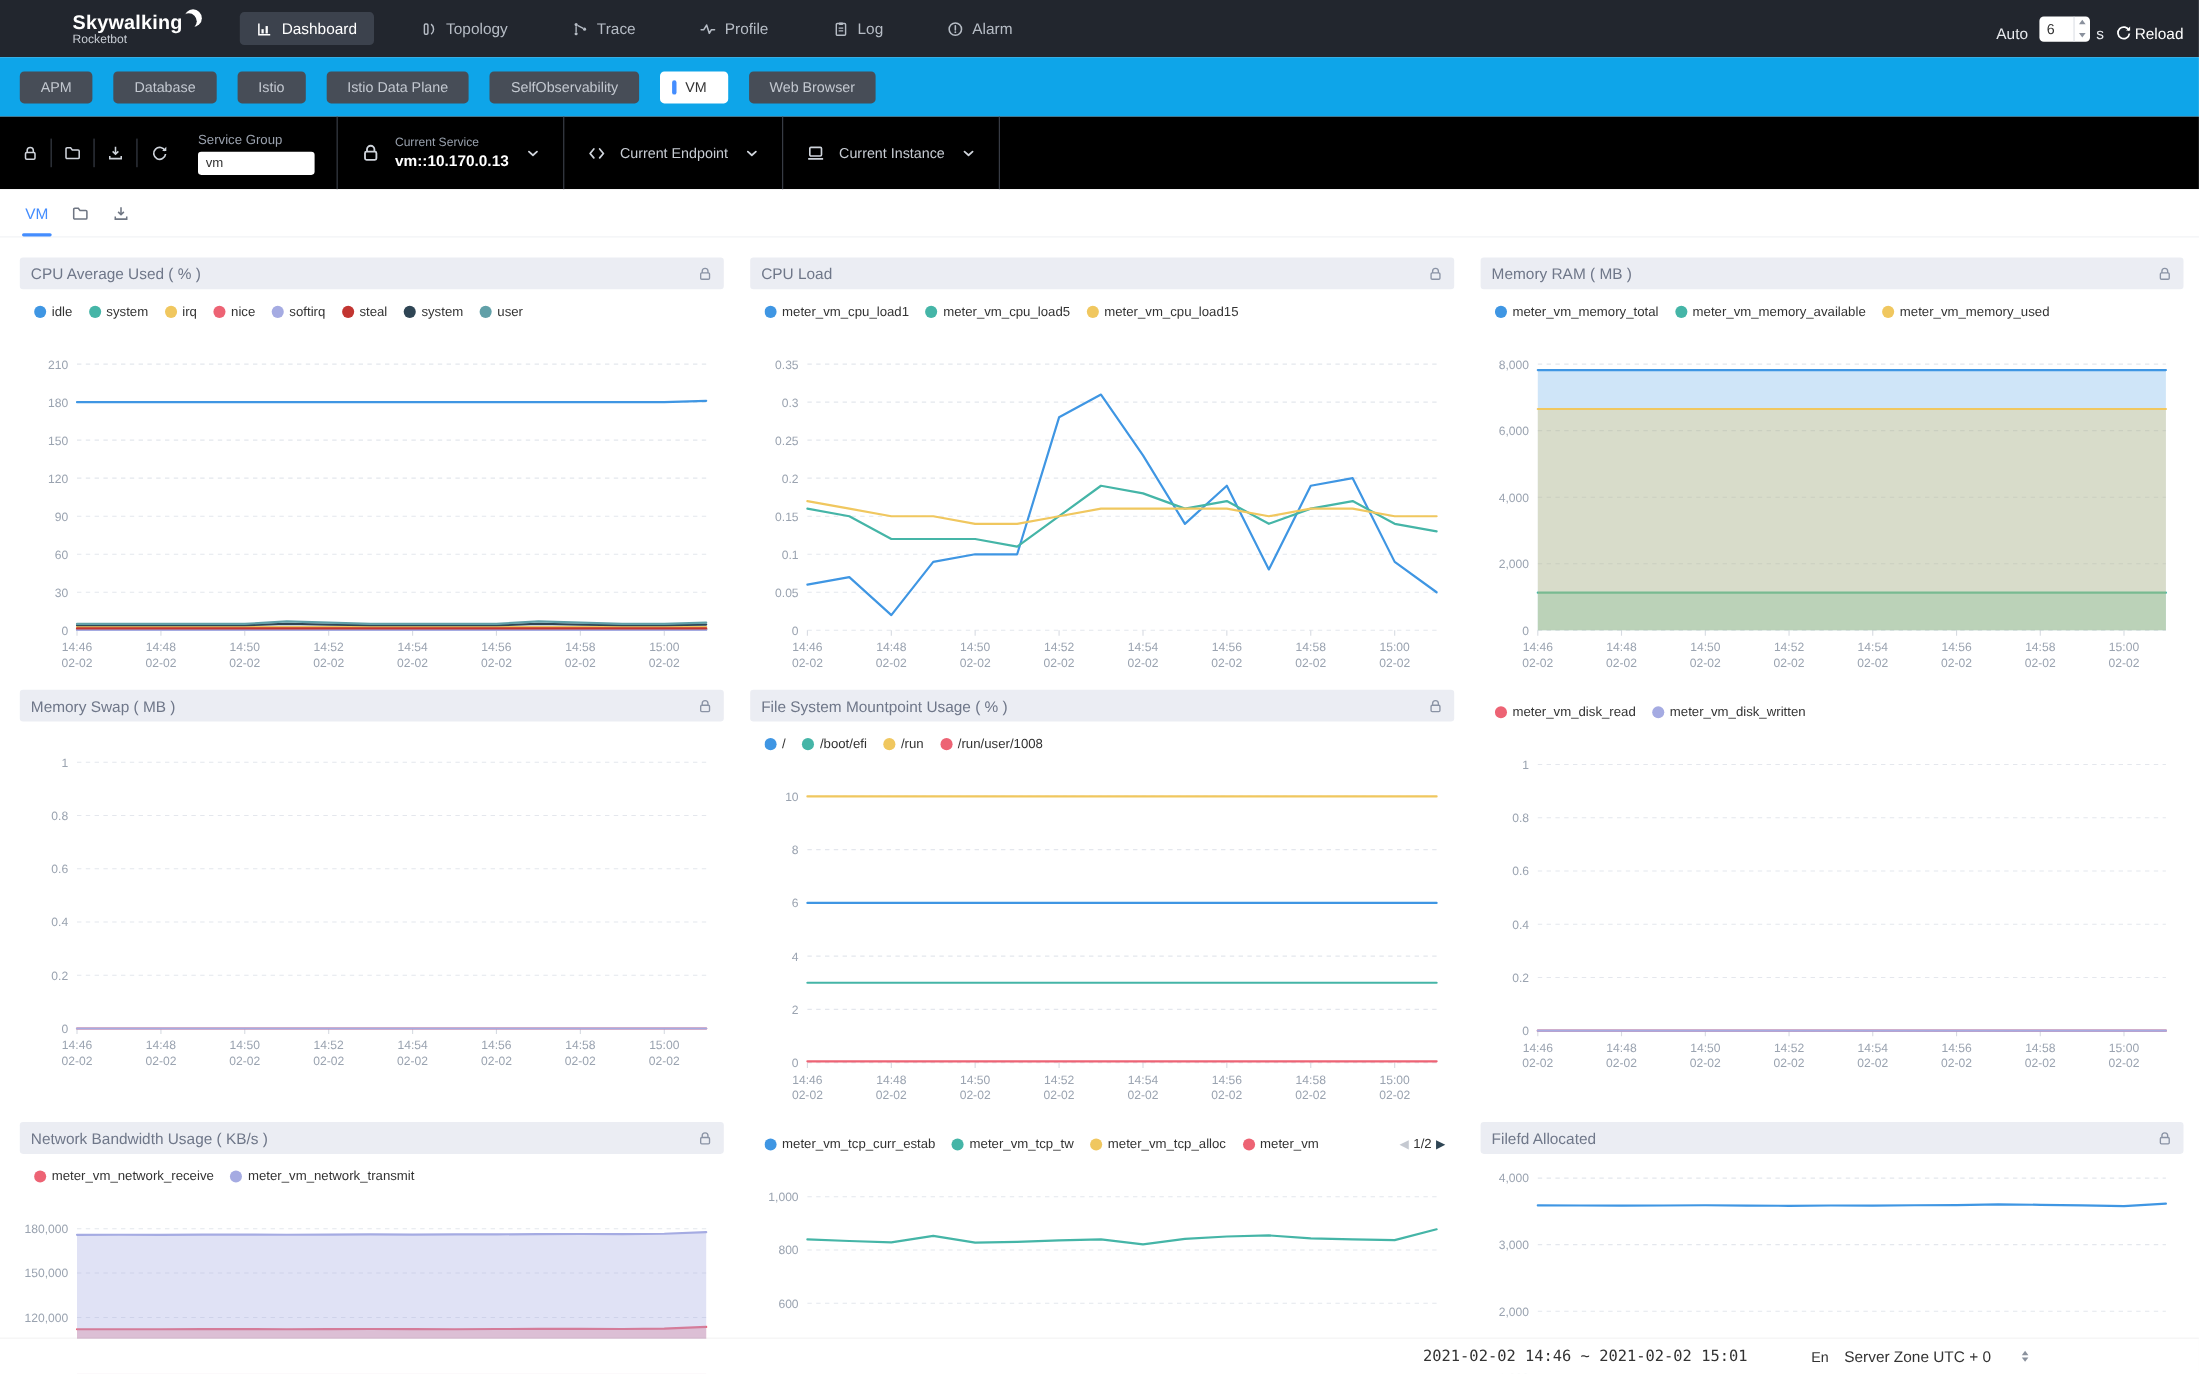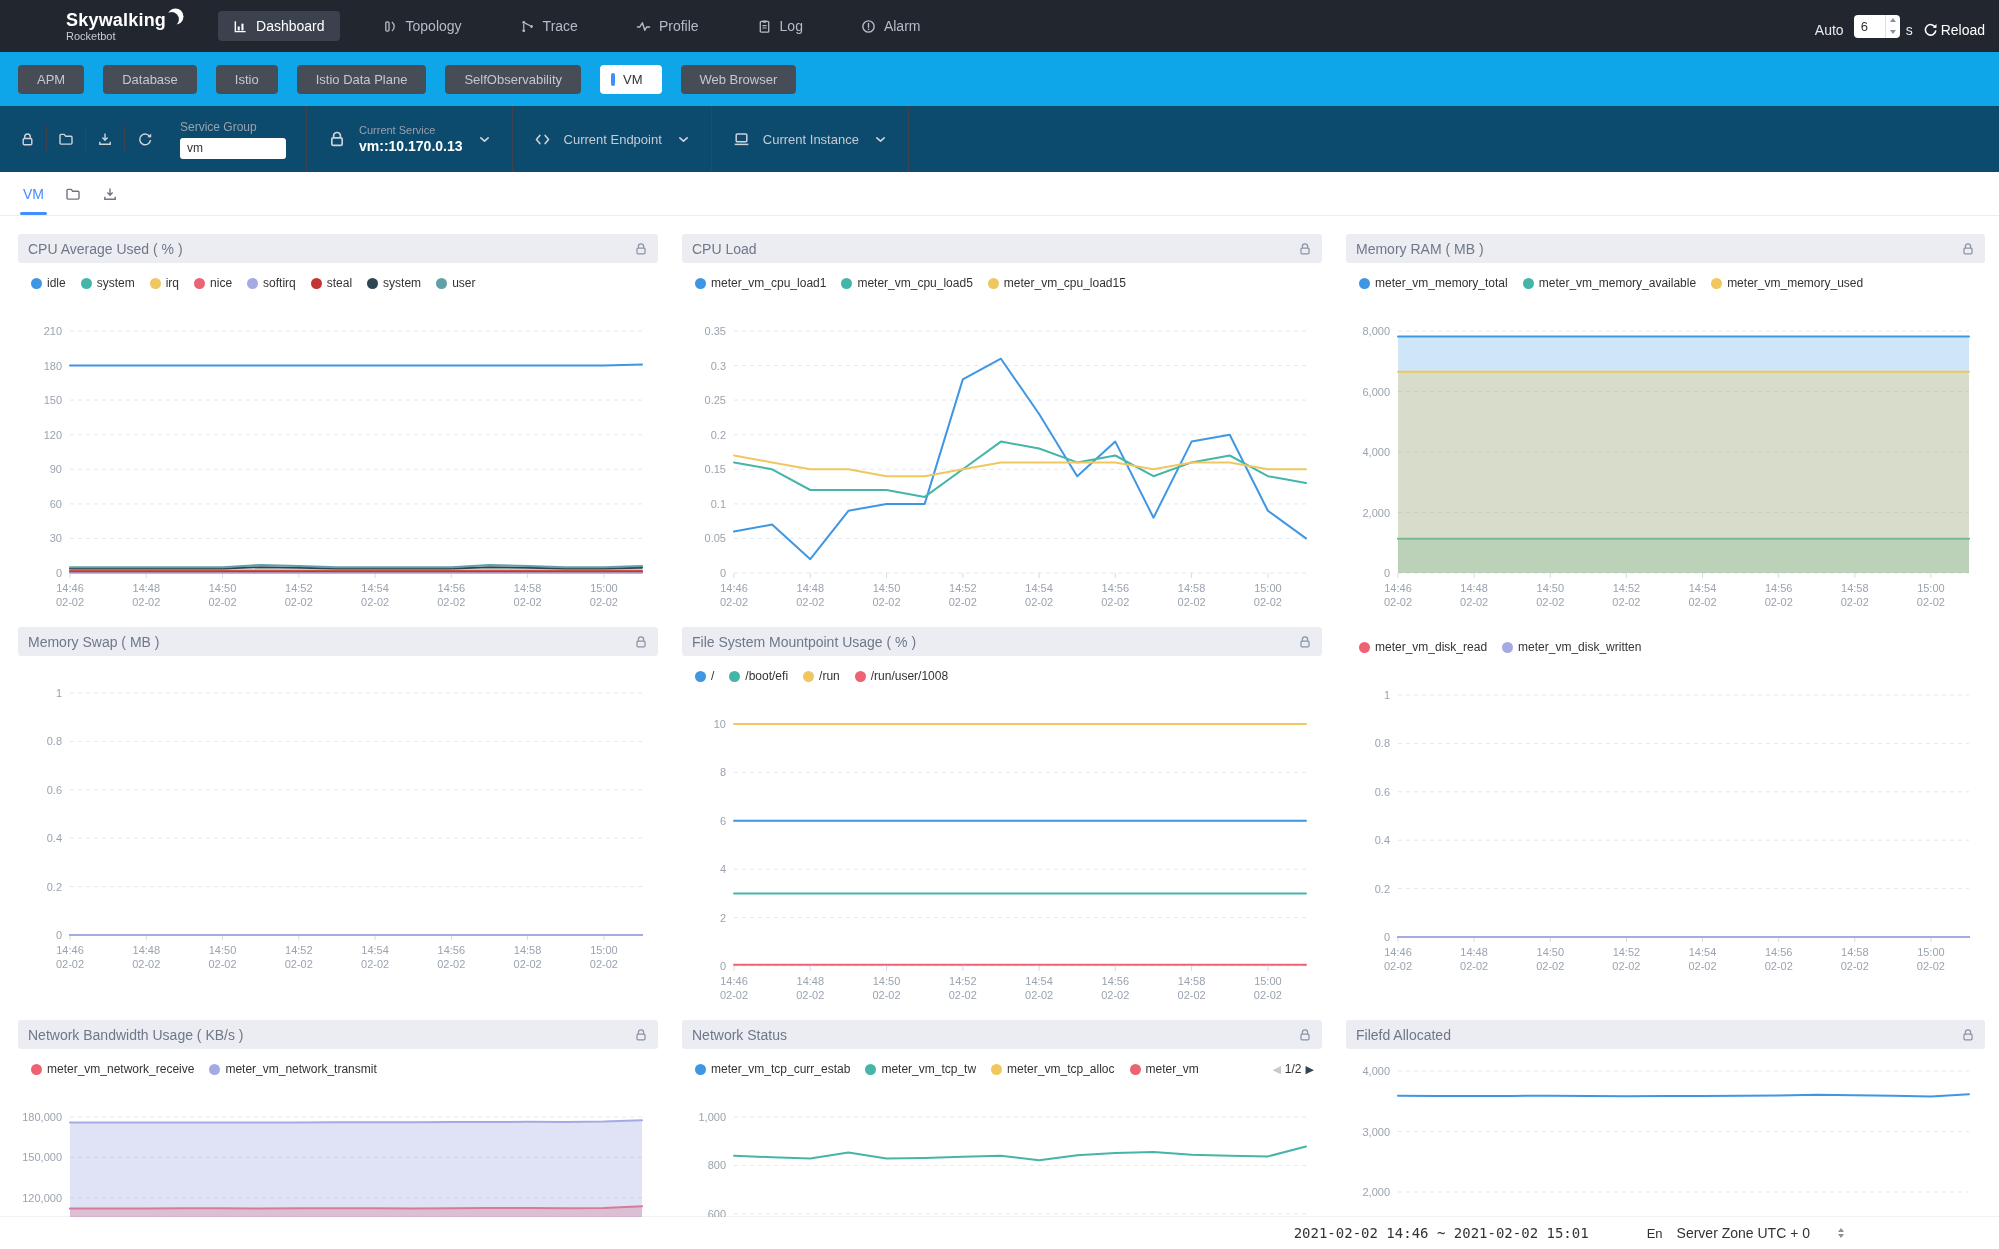--- a/index.html
+++ b/index.html
@@ -37,21 +37,21 @@
   
   .tabrow { height:54px; background:#0ea5e9; display:flex; align-items:center; gap:19px;
     padding:0 18px; }
   .tab { height:29px; padding:0 19px; background:#474d57; border-radius:4px; color:#c3c8d0;
     font-size:13px; display:flex; align-items:center; cursor:pointer; white-space:nowrap; }
   .tab.active { background:#fff; color:#333; padding-left:11px; }
   .tab-bar { width:4px; height:13px; border-radius:2px; background:#448dfe; margin-right:8px; display:none; }
   .tab.active .tab-bar { display:block; }
 
   
-  .toolbar { height:66px; background:#0c4a6e; display:flex; align-items:stretch; padding-left:8px; }
+  .toolbar { height:66px; background:#000000; display:flex; align-items:stretch; padding-left:8px; }
   .tool-icons { display:flex; align-items:center; }
   .tool-icon { width:39px; height:26px; display:flex; align-items:center; justify-content:center;
     color:#cfd4db; cursor:pointer; }
   .tool-icon:not(:last-child) { border-right:1px solid #3d424c; }
   .sg { display:flex; flex-direction:column; justify-content:center; margin-left:16px;
     padding-right:20px; border-right:1px solid #3d424c; }
   .sg-label { font-size:12px; color:#9aa1ad; margin-bottom:4px; }
   .sg-input { width:106px; height:21px; background:#fff; border:none; border-radius:3px;
     font-size:12px; color:#333; padding:0 7px; font-family:"Liberation Sans",sans-serif; }
   .tsec { display:flex; align-items:center; padding:0 21px; border-right:1px solid #3d424c;
@@ -760,27 +760,20 @@
         <line class="tickmark" x1="585.9" y1="277" x2="585.9" y2="282"></line>
         <text class="xtick" x="585.9" y="296" text-anchor="middle">15:00</text>
         <text class="xtick" x="585.9" y="310" text-anchor="middle">02-02</text>
         <polygon points="52.0,126.4 90.1,126.4 128.3,126.4 166.4,126.3 204.5,126.3 242.7,126.4 280.8,126.3 318.9,126.2 357.1,126.3 395.2,126.4 433.3,126.2 471.5,126.1 509.6,126.0 547.7,126.2 585.9,125.9 624.0,124.3 624,277 52,277" fill="#ed6374" fill-opacity="0.35"></polygon>
         <polyline points="52.0,126.4 90.1,126.4 128.3,126.4 166.4,126.3 204.5,126.3 242.7,126.4 280.8,126.3 318.9,126.2 357.1,126.3 395.2,126.4 433.3,126.2 471.5,126.1 509.6,126.0 547.7,126.2 585.9,125.9 624.0,124.3" fill="none" stroke="#ed6374" stroke-width="2" stroke-linejoin="round" stroke-linecap="round"></polyline>
         <polygon points="52.0,40.6 90.1,40.5 128.3,40.6 166.4,40.4 204.5,40.4 242.7,40.5 280.8,40.4 318.9,40.2 357.1,40.3 395.2,40.2 433.3,40.1 471.5,40.0 509.6,39.8 547.7,40.0 585.9,39.6 624.0,38.2 624,277 52,277" fill="#a5abe2" fill-opacity="0.35"></polygon>
         <polyline points="52.0,40.6 90.1,40.5 128.3,40.6 166.4,40.4 204.5,40.4 242.7,40.5 280.8,40.4 318.9,40.2 357.1,40.3 395.2,40.2 433.3,40.1 471.5,40.0 509.6,39.8 547.7,40.0 585.9,39.6 624.0,38.2" fill="none" stroke="#a5abe2" stroke-width="2" stroke-linejoin="round" stroke-linecap="round"></polyline>
       </svg>
     </section>
     <section class="panel">
-      <div class="panel-head">
-        <span class="panel-title">Network Status</span>
-        <svg class="plock" width="14" height="14" viewBox="0 0 16 16">
-          <path d="M5 7V5.2a3 3 0 0 1 6 0V7" fill="none" stroke="#8a93a5" stroke-width="1.4"></path>
-          <rect x="3.4" y="7" width="9.2" height="6.6" rx="1.2" fill="none" stroke="#8a93a5" stroke-width="1.4"></rect>
-        </svg>
-      </div>
       <div class="legend paged">
         <span class="lg-item">
           <span class="dot" style="background: rgb(63, 150, 227);"></span>
           <span class="lg-name">meter_vm_tcp_curr_estab</span>
         </span>
         <span class="lg-item">
           <span class="dot" style="background: rgb(69, 181, 167);"></span>
           <span class="lg-name">meter_vm_tcp_tw</span>
         </span>
         <span class="lg-item">

